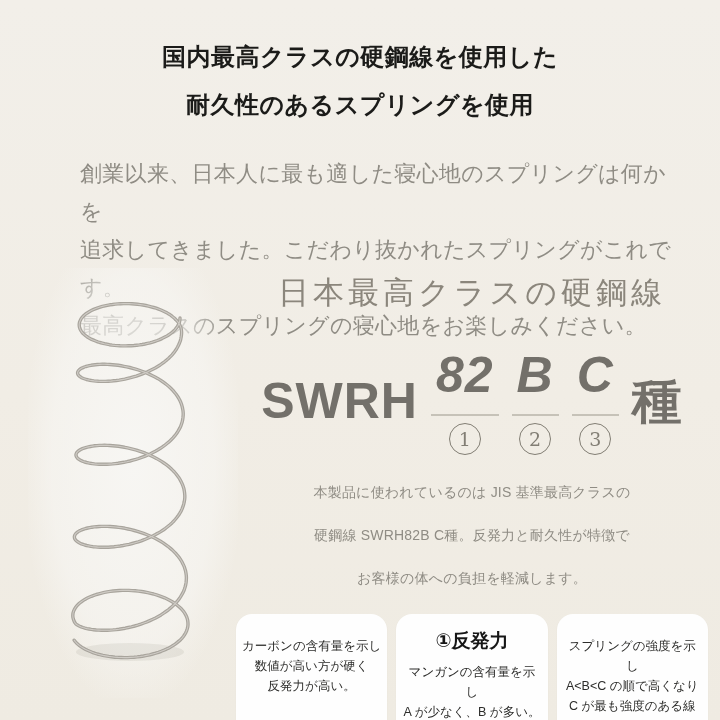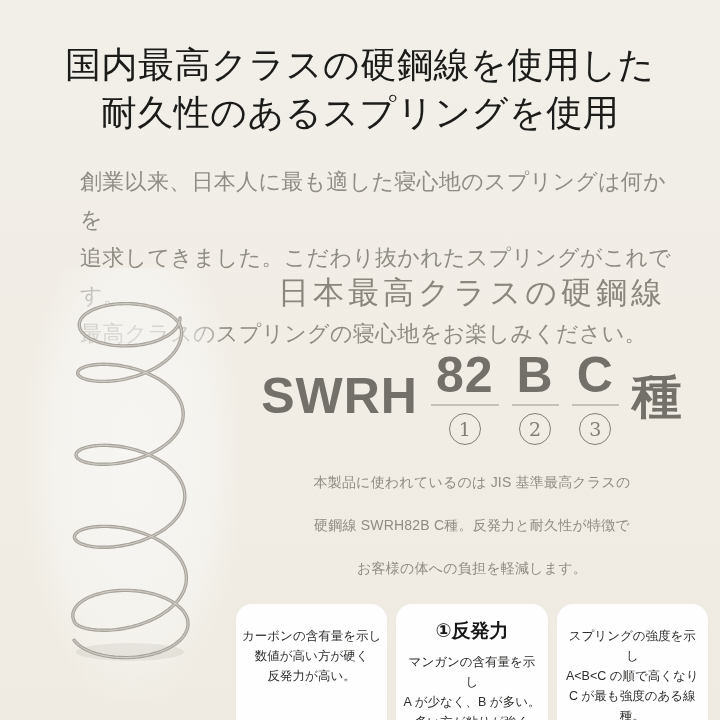--- a/index.html
+++ b/index.html
@@ -9,21 +9,21 @@
     -webkit-font-smoothing:antialiased;
   }
   .page{
     position:relative;width:720px;height:720px;overflow:hidden;
     background:linear-gradient(180deg,#f2efe9 0%,#f1ede5 55%,#efebe2 100%);
   }
   
   .main-title{
     padding-top:17px;
     text-align:center;
-    font-size:36px;line-height:48px;font-weight:400;
+    font-size:24px;line-height:48px;font-weight:700;
     color:#1b1b19;letter-spacing:0.5px;
     white-space:pre-line;
   }
   .intro{
     margin:26px 40px 0 80px;
     font-size:22px;line-height:38px;
     color:#8f8c84;letter-spacing:0.3px;
     white-space:pre-line;
   }
   
@@ -44,22 +44,23 @@
   }
   .code-row{
     margin-top:34px;
     display:flex;justify-content:center;align-items:center;
     gap:13px;
     color:#73706a;font-weight:700;font-size:50px;line-height:56px;
     letter-spacing:1px;
   }
   .code-seg{display:flex;flex-direction:column;align-items:center;}
   .seg-text{
-    display:block;padding:0 5px 1px;
+    display:block;padding:0 5px 11px;
     border-bottom:2px solid #c6c2b8;
+    font-style:italic;
   }
   .seg-mark{
     margin-top:7px;
     width:30px;height:30px;border-radius:50%;
     border:1.5px solid #827e74;
     color:#827e74;
     font-family:"DejaVu Serif","Liberation Serif",serif;
     font-size:19px;line-height:30px;font-weight:400;
     letter-spacing:0;
   }

